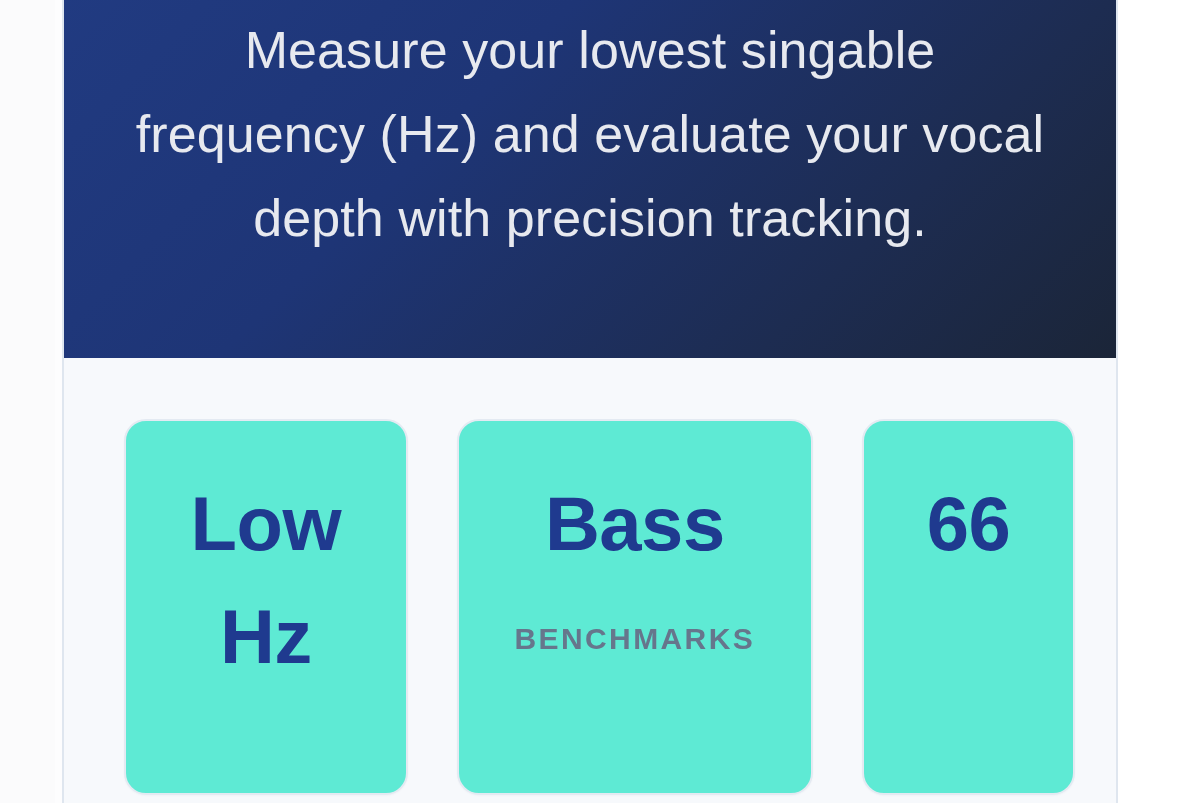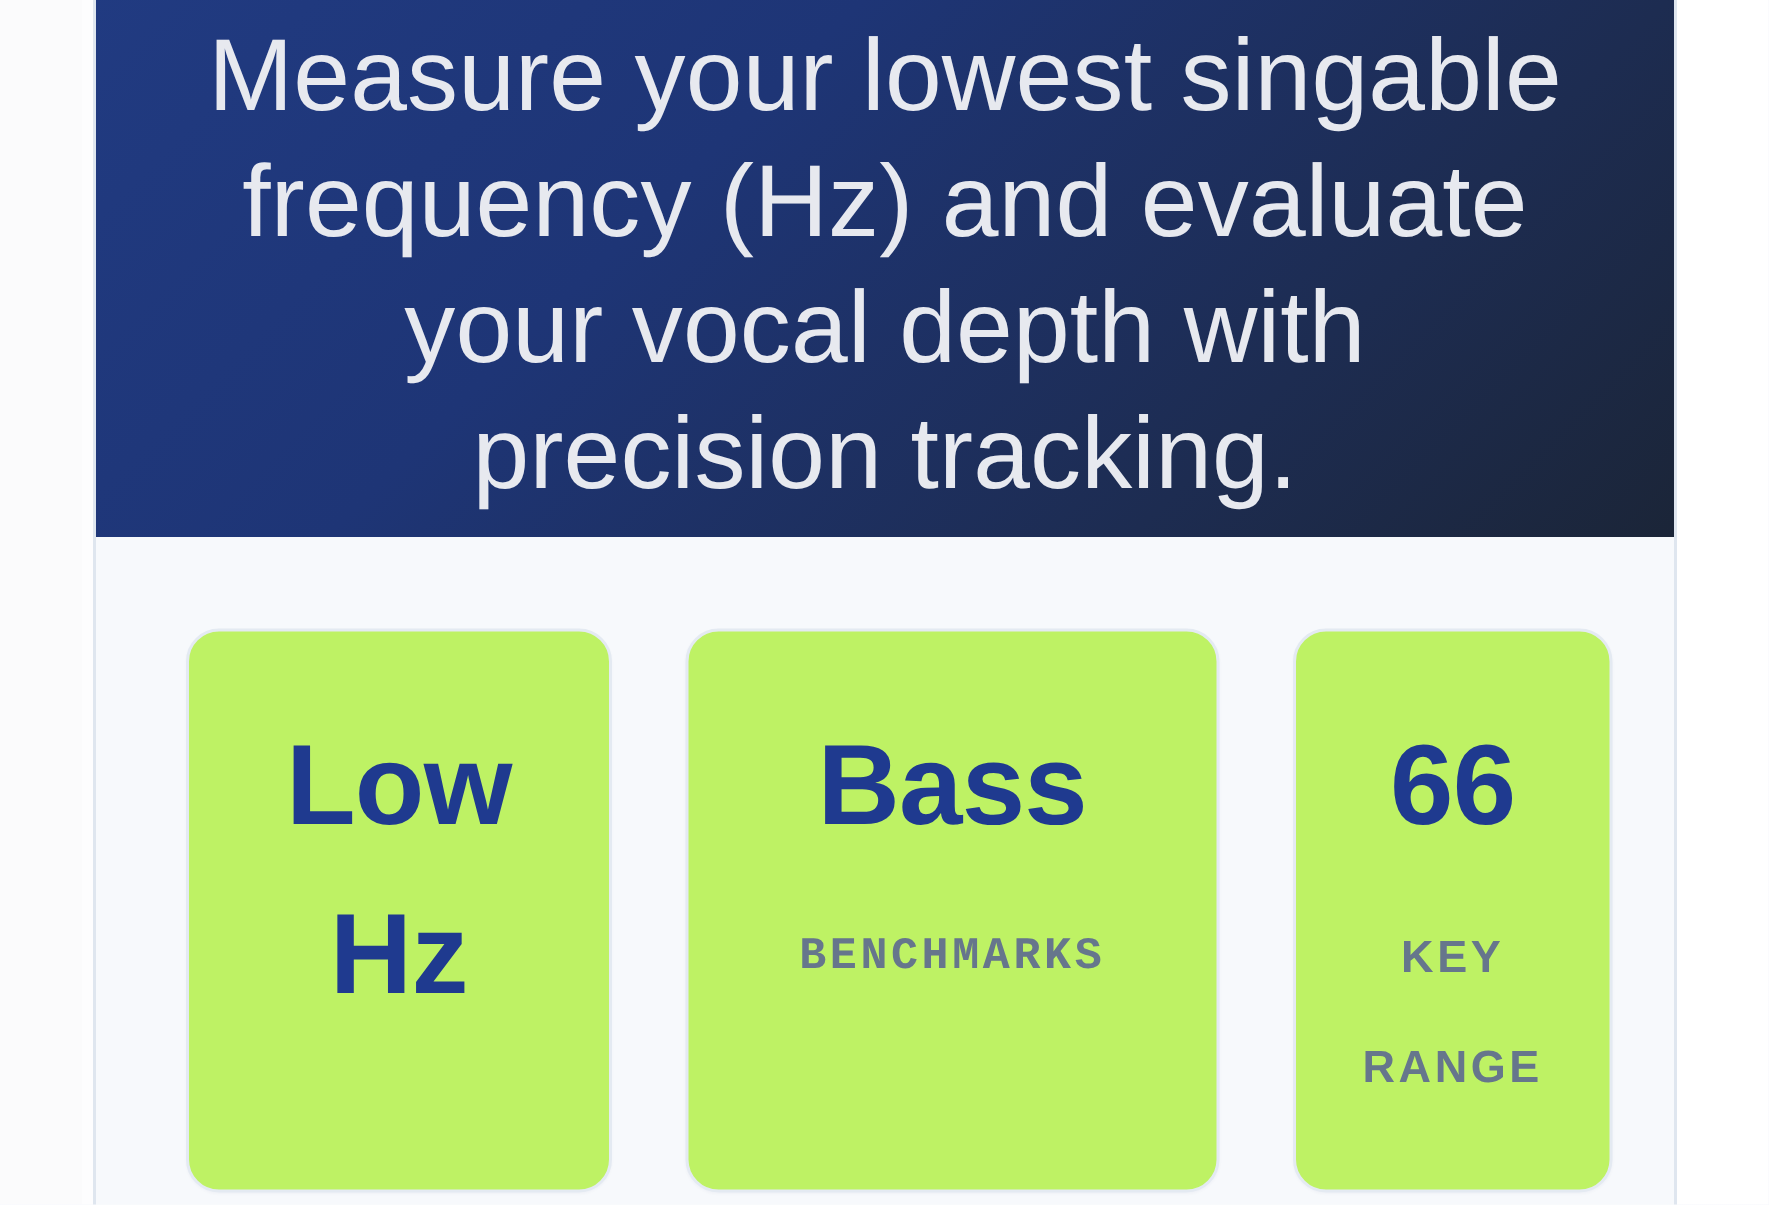--- a/index.html
+++ b/index.html
@@ -51,21 +51,21 @@
   }
   #hero-subtitle {
     position: absolute;
     left: 50%;
     transform: translateX(-50%);
     top: 48px;
     width: 920px;
     margin: 0;
     text-align: center;
     color: #e7e9ef;
-    font-size: 68px;
+    font-size: 52px;
     font-weight: 400;
     line-height: 84px;
     letter-spacing: 0.1px;
     font-family: "Liberation Sans", sans-serif;
   }
 
   
   #stats-row {
     position: absolute;
     left: 0;
@@ -75,21 +75,21 @@
     background: #f7f9fc;
     box-sizing: border-box;
     padding: 61px 41px 0 60px;
     display: flex;
     align-items: flex-start;
     justify-content: flex-start;
     gap: 49px;
   }
 
   .stat-card {
-    background: #bef264;
+    background: #5eead4;
     border: 2px solid #e4eaf2;
     border-radius: 22px;
     box-sizing: border-box;
     height: 376px;
     display: flex;
     flex-direction: column;
     align-items: center;
     justify-content: flex-start;
     padding: 46px 14px 0 14px;
     box-shadow: 0 1px 2px rgba(30, 45, 85, 0.03);
@@ -113,21 +113,21 @@
     font-weight: 700;
     font-size: 30px;
     line-height: 73px;
     letter-spacing: 2.4px;
     text-align: center;
     margin: 0;
     width: 100%;
     text-transform: uppercase;
   }
   .card-1 .stat-label { margin-top: 9px; }
-  .card-2 .stat-label { margin-top: 22px; font-family: Liberation Mono, monospace; }
+  .card-2 .stat-label { margin-top: 22px; }
   .card-3 .stat-label { margin-top: 22px; }
 </style>
 </head>
 <body>
 
 <div id="page">
 
   <div id="app-container">
 
     <section id="hero">
@@ -140,19 +140,18 @@
         <div class="stat-value">Low Hz</div>
       </div>
 
       <div class="stat-card card-2">
         <div class="stat-value">Bass</div>
         <div class="stat-label">BENCHMARKS</div>
       </div>
 
       <div class="stat-card card-3">
         <div class="stat-value">66</div>
-        <div class="stat-label">KEY RANGE</div>
       </div>
 
     </section>
 
   </div>
 </div>
 
 </body></html>

